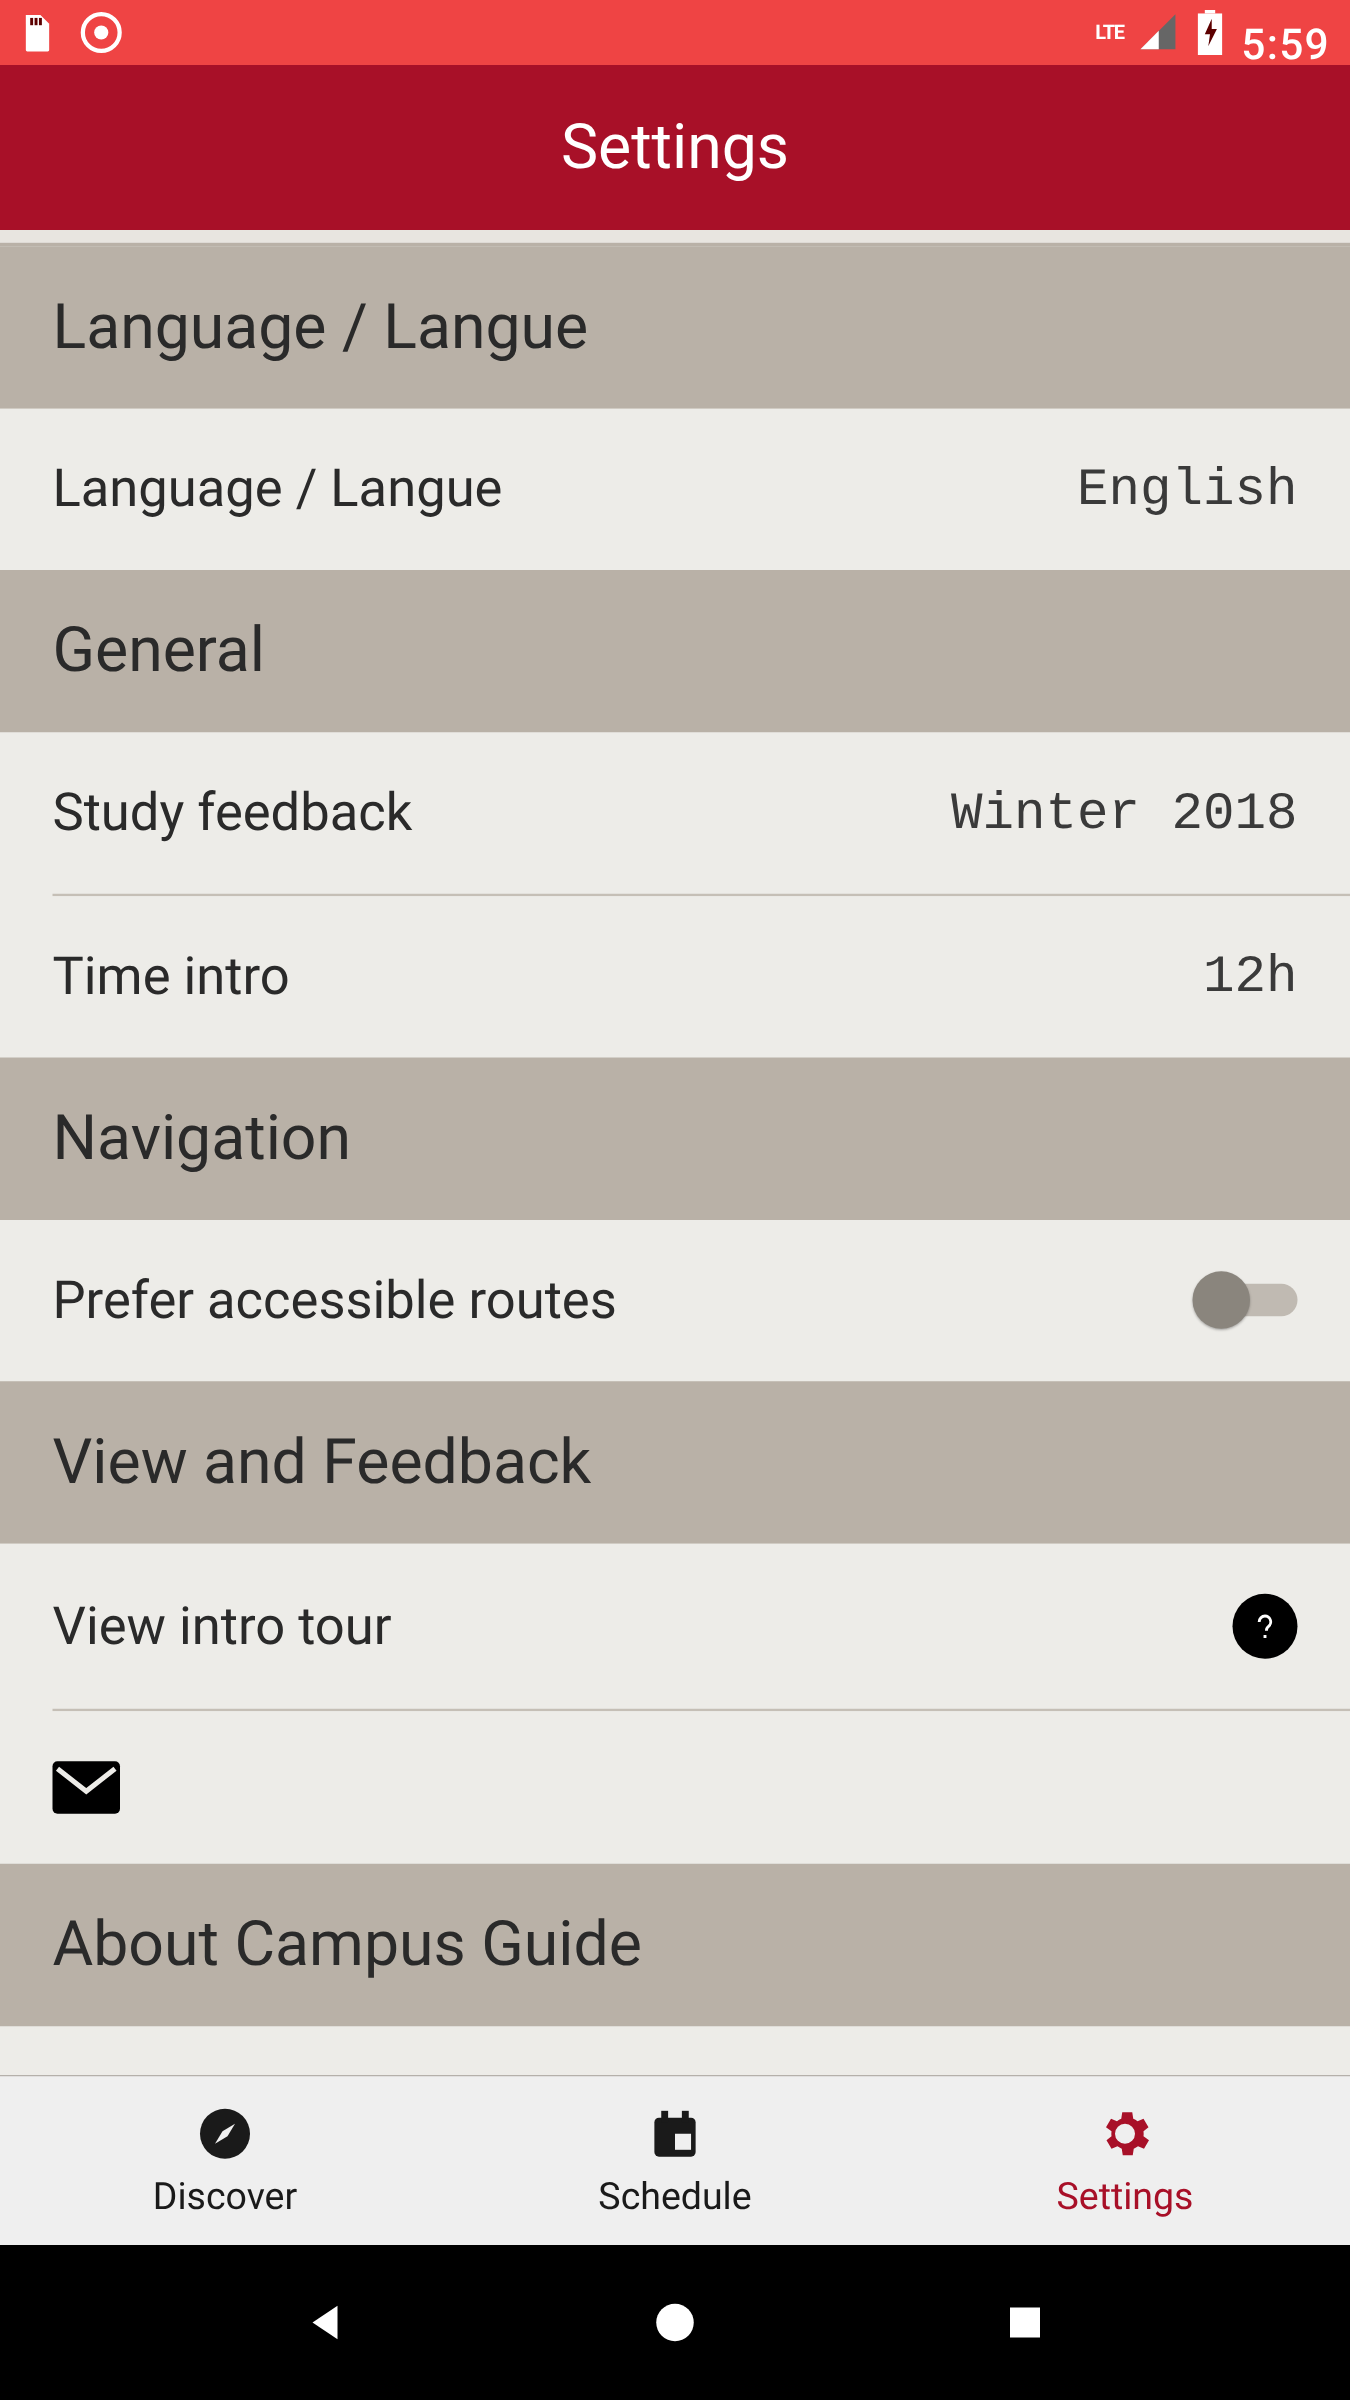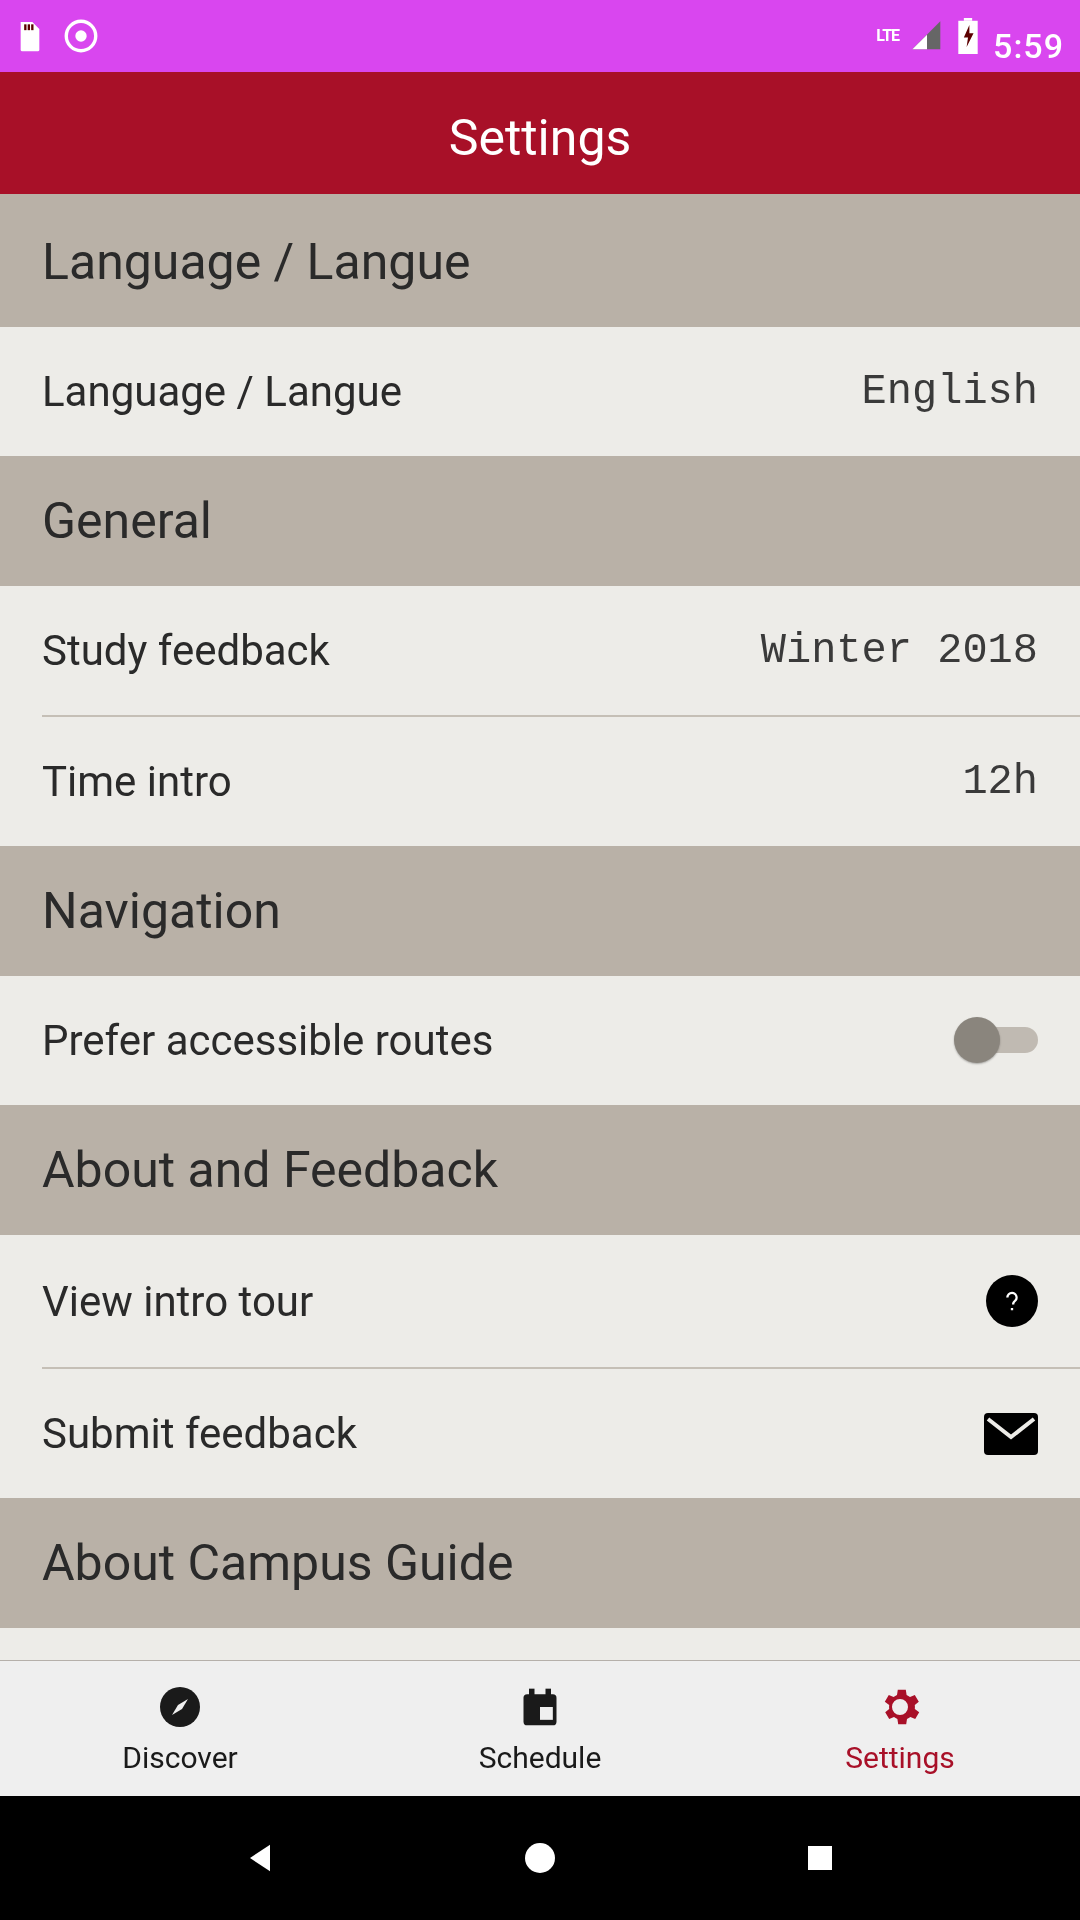--- a/index.html
+++ b/index.html
@@ -10,22 +10,22 @@
     body {
       width: 1080px;
       height: 1920px;
       font-family: -apple-system, BlinkMacSystemFont, "Segoe UI", Roboto, Helvetica, Arial, sans-serif;
       background: #e8e5e0;
       position: relative;
       overflow: hidden;
       -webkit-font-smoothing: antialiased;
     }
     .status-bar {
-      height: 72px;
-      background: #d946ef;
+      height: 52px;
+      background: #ef4444;
       display: flex;
       align-items: center;
       padding: 0 16px;
       color: #fff;
       font-size: 28px;
     }
     .status-left {
       display: flex;
       align-items: center;
       gap: 20px;
@@ -268,33 +268,32 @@
   </div>
   <div class="setting-row">
     <span class="setting-label">Prefer accessible routes</span>
     <span class="toggle-off">
       <span class="toggle-track"></span>
       <span class="toggle-knob"></span>
     </span>
   </div>
 
   <div class="section-header">
-    <span>About and Feedback</span>
+    <span>View and Feedback</span>
   </div>
   <div class="setting-row">
     <span class="setting-label">View intro tour</span>
     <span class="help-icon">
       <svg width="28" height="28" viewBox="0 0 24 24">
           <path fill="#fff" d="M11 18h2v2h-2zM12 4a5 5 0 0 0-5 5h2a3 3 0 1 1 5 2.2c-1.3 1.1-2 2-2 3.8h2c0-1.2.5-1.7 1.6-2.7A5 5 0 0 0 12 4z"></path>
         </svg>
     </span>
   </div>
   <div class="row-divider"></div>
   <div class="setting-row">
-    <span class="setting-label">Submit feedback</span>
     <span class="mail-icon-wrap">
       <svg width="54" height="42" viewBox="0 0 54 42">
           <path d="M4 6 L27 24 L50 6" stroke="#edece8" stroke-width="4" fill="none"></path>
         </svg>
     </span>
   </div>
 
   <div class="section-header">
     <span>About Campus Guide</span>
   </div>

